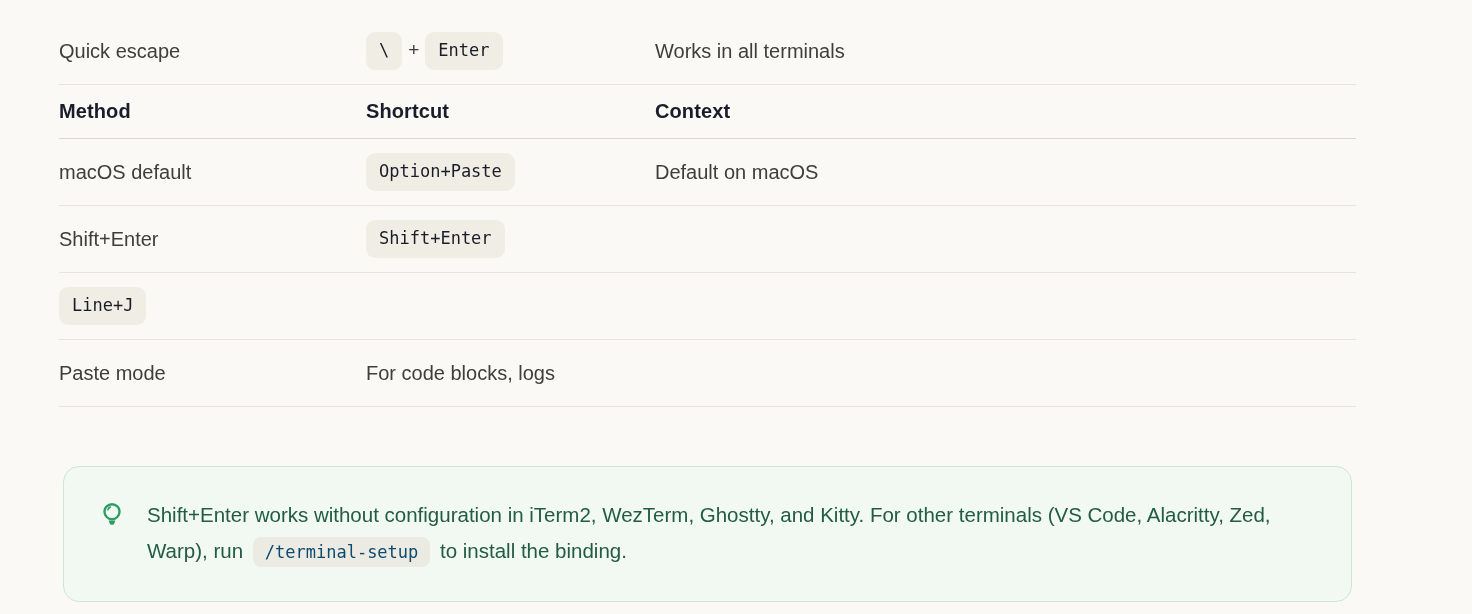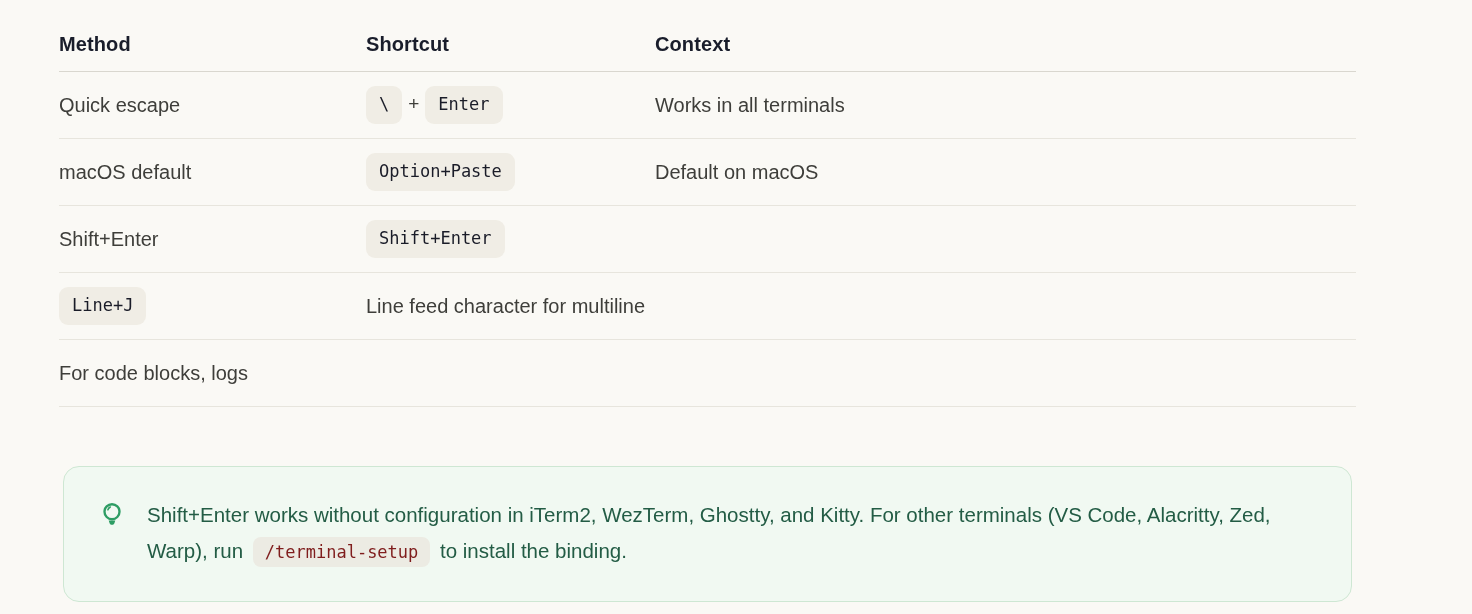--- a/index.html
+++ b/index.html
@@ -77,62 +77,62 @@
   .tip-text {
     margin-left: 22px;
     font-size: 20.5px;
     line-height: 36px;
     color: #235C45;
   }
   .inline-code {
     font-family: "DejaVu Sans Mono", monospace;
     font-size: 17px;
     background: #ECEBE3;
-    color: #7f1d1d;
+    color: #0c4a6e;
     border-radius: 8px;
     padding: 5px 12px;
     margin: 0 4px;
     white-space: nowrap;
   }
 </style>
 </head>
 <body>
 
 <div class="page">
 
   <div class="table">
+    <div class="row tr">
+      <div class="td">Quick escape</div>
+      <div class="td"><span class="kbd">\</span><span class="plus">+</span><span class="kbd">Enter</span></div>
+      <div class="td">Works in all terminals</div>
+    </div>
+
     <div class="row thead">
       <div class="th">Method</div>
       <div class="th">Shortcut</div>
       <div class="th">Context</div>
-    </div>
-
-    <div class="row tr">
-      <div class="td">Quick escape</div>
-      <div class="td"><span class="kbd">\</span><span class="plus">+</span><span class="kbd">Enter</span></div>
-      <div class="td">Works in all terminals</div>
     </div>
 
     <div class="row tr">
       <div class="td">macOS default</div>
       <div class="td"><span class="kbd">Option+Paste</span></div>
       <div class="td">Default on macOS</div>
     </div>
 
     <div class="row tr">
       <div class="td">Shift+Enter</div>
       <div class="td"><span class="kbd">Shift+Enter</span></div>
     </div>
 
     <div class="row tr">
       <div class="td"><span class="kbd">Line+J</span></div>
-      <div class="td">Line feed character for multiline</div>
     </div>
 
     <div class="row tr">
+      <div class="td">Paste mode</div>
       <div class="td">For code blocks, logs</div>
     </div>
   </div>
 
   <div class="tip">
     <span class="bulb">
       <svg viewBox="0 0 24 28" width="26" height="30" aria-hidden="true">
         <circle cx="12" cy="10" r="7" fill="none" stroke="#2E9D64" stroke-width="2.2"></circle>
         <path d="M8.2 8.2 a4.6 4.6 0 0 1 2.2-2.6" fill="none" stroke="#2E9D64" stroke-width="1.5" stroke-linecap="round"></path>
         <path d="M8.9 18.2 h6.2 l-0.95 2.9 a1.4 1.4 0 0 1 -1.33 0.95 h-1.64 a1.4 1.4 0 0 1 -1.33 -0.95 z" fill="#2E9D64"></path>

